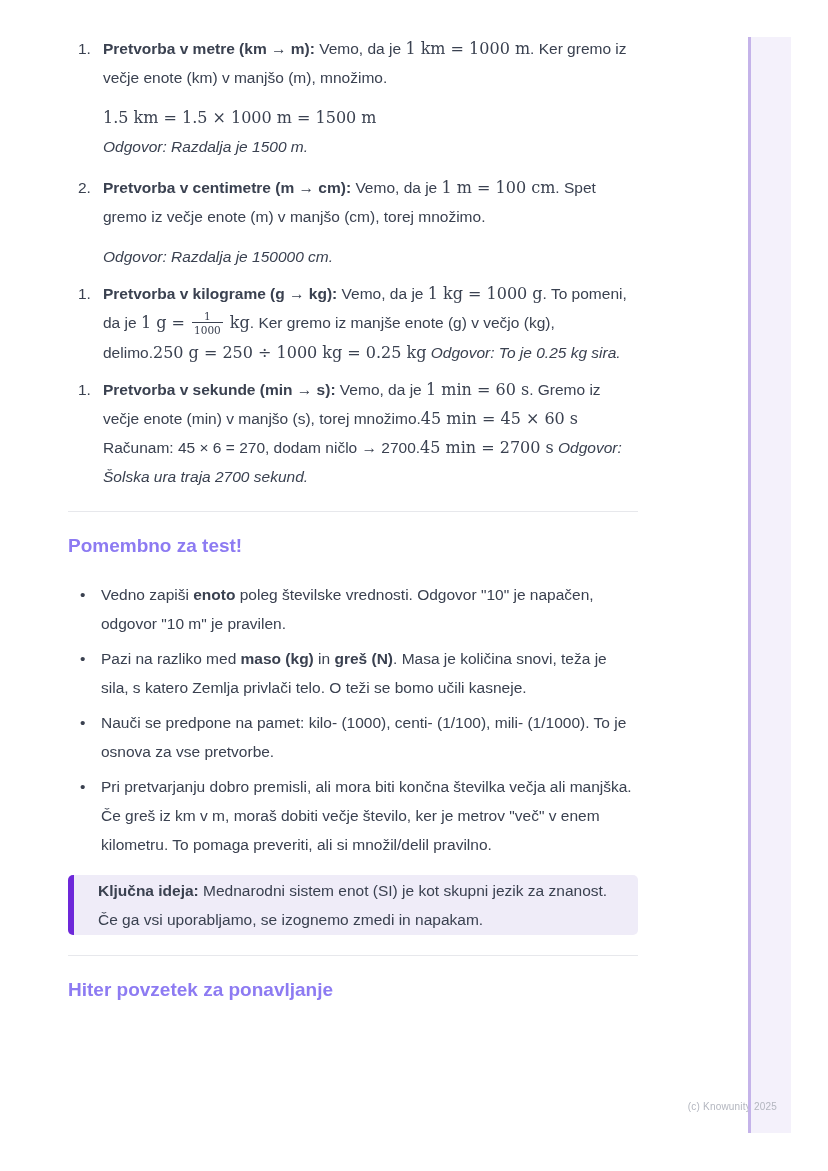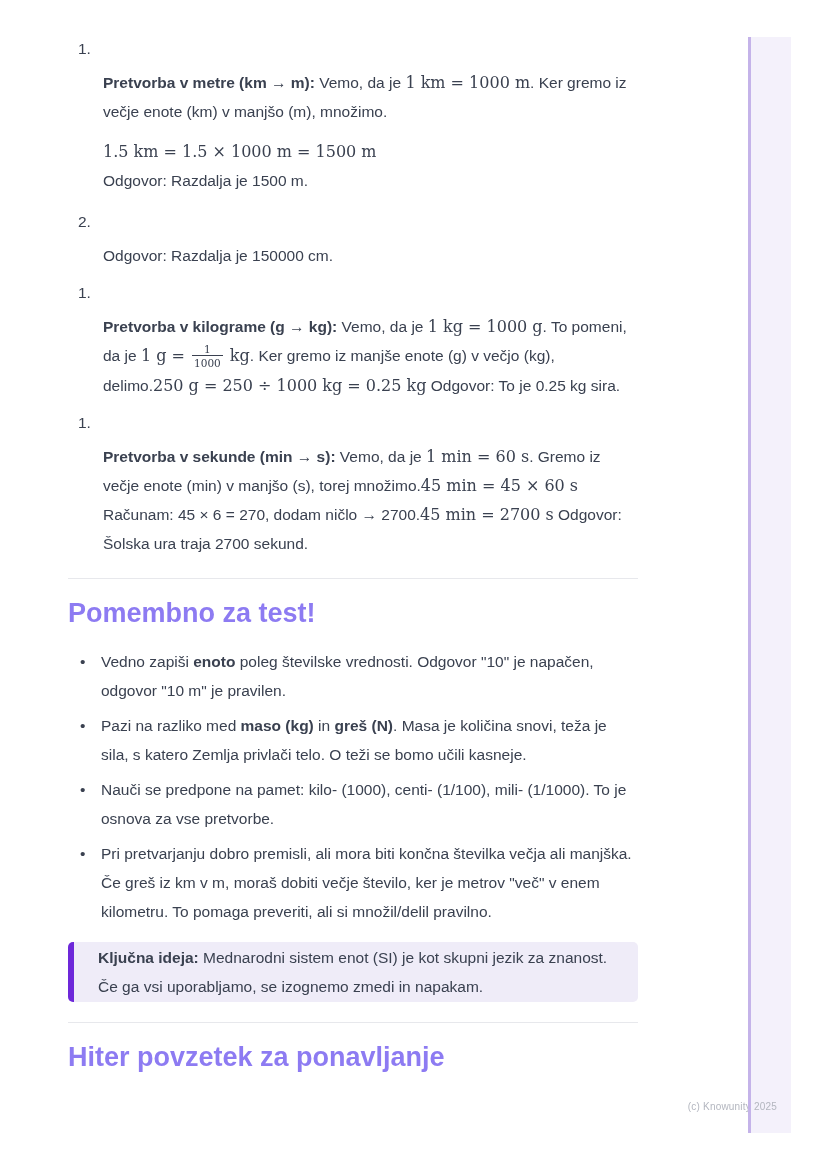--- a/index.html
+++ b/index.html
@@ -14,40 +14,40 @@
   }
   html,body{margin:0;padding:0;}
   body{
     width:828px;height:1171px;position:relative;background:#ffffff;
     font-family:"Liberation Sans",sans-serif;font-size:15.5px;color:var(--text);
     overflow:hidden;
   }
   #doc{position:absolute;left:68px;top:34px;width:570px;}
   p{margin:0;line-height:29px;}
   .b{font-weight:700;}
-  .i{}
+  .i{font-style:italic;}
   .math{font-family:"DejaVu Serif",serif;font-size:16px;}
   .frac{display:inline-block;text-align:center;vertical-align:-0.55em;line-height:1.05;
         font-size:10.5px;font-family:"DejaVu Serif",serif;padding:0 2px;}
   .frac .fnum{display:block;padding:0 2px;}
   .frac .fden{display:block;border-top:1px solid var(--text);padding:2px 2px;}
   .block-p{margin:0 0 10px 0;}
   .olist{margin:0 0 8px 0;}
   .o-item{display:flex;padding-left:10px;}
   .o-item:not(:last-child){margin-bottom:12px;}
   .o-marker{flex:none;min-width:17px;margin-right:8px;line-height:29px;}
-  .o-body{flex:1;min-width:0;margin-top:34px;}
+  .o-body{flex:1;min-width:0;}
   .lead{margin-bottom:11px;}
   .ulist{margin:0 0 6px 0;}
   .u-item{display:flex;padding-left:12px;}
   .u-item:not(:last-child){margin-bottom:6px;}
   .u-bullet{flex:none;width:13px;margin-right:8px;line-height:29px;}
   .u-body{flex:1;min-width:0;}
   .divider{border:0;border-top:1px solid var(--divider);margin:20px 0;}
-  .h2{font-size:27px;font-weight:700;color:var(--accent);margin:6px 0 20px 0;line-height:28px;}
+  .h2{font-size:19px;font-weight:700;color:var(--accent);margin:6px 0 20px 0;line-height:28px;}
   .callout{background:var(--callout-bg);border-left:6px solid var(--callout-border);
            border-radius:5px;padding:1px 24px;margin:16px 0 20px 0;}
   .accent-band{position:absolute;left:751px;top:37px;width:40px;height:1096px;
                background:var(--band-fill);z-index:1;}
   .accent-band-line{position:absolute;left:748px;top:37px;width:3px;height:1096px;
                     background:var(--band-line);z-index:3;}
   .copyright{position:absolute;top:1101px;right:51px;font-size:10px;
              color:var(--footer-text);z-index:2;letter-spacing:.2px;}
 </style>
 </head>
@@ -59,20 +59,21 @@
         <span class="o-marker">1.</span>
         <div class="o-body">
           <p class=" lead"><span class="b">Pretvorba v metre (km → m):</span><span> Vemo, da je </span><span class="math">1 km = 1000 m</span><span>. Ker gremo iz večje enote (km) v manjšo (m), množimo.</span></p>
           <p><span class="math">1.5 km = 1.5 × 1000 m = 1500 m</span></p>
           <p><span class="i">Odgovor: Razdalja je 1500 m.</span></p>
         </div>
       </div>
       <div class="o-item">
         <span class="o-marker">2.</span>
         <div class="o-body">
+          <p class=" lead"><span class="b">Pretvorba v centimetre (m → cm):</span><span> Vemo, da je </span><span class="math">1 m = 100 cm</span><span>. Spet gremo iz večje enote (m) v manjšo (cm), torej množimo.</span></p>
           <p><span class="i">Odgovor: Razdalja je 150000 cm.</span></p>
         </div>
       </div>
     </div>
     <div class="olist">
       <div class="o-item">
         <span class="o-marker">1.</span>
         <div class="o-body">
           <p><span class="b">Pretvorba v kilograme (g → kg):</span><span> Vemo, da je </span><span class="math">1 kg = 1000 g</span><span>. To pomeni, da je </span><span class="math">1 g = </span><span class="frac"><span class="fnum">1</span><span class="fden">1000</span></span><span class="math"> kg</span><span>. Ker gremo iz manjše enote (g) v večjo (kg), delimo.</span><span class="math">250 g = 250 ÷ 1000 kg = 0.25 kg</span><span> </span><span class="i">Odgovor: To je 0.25 kg sira.</span></p>
         </div>

